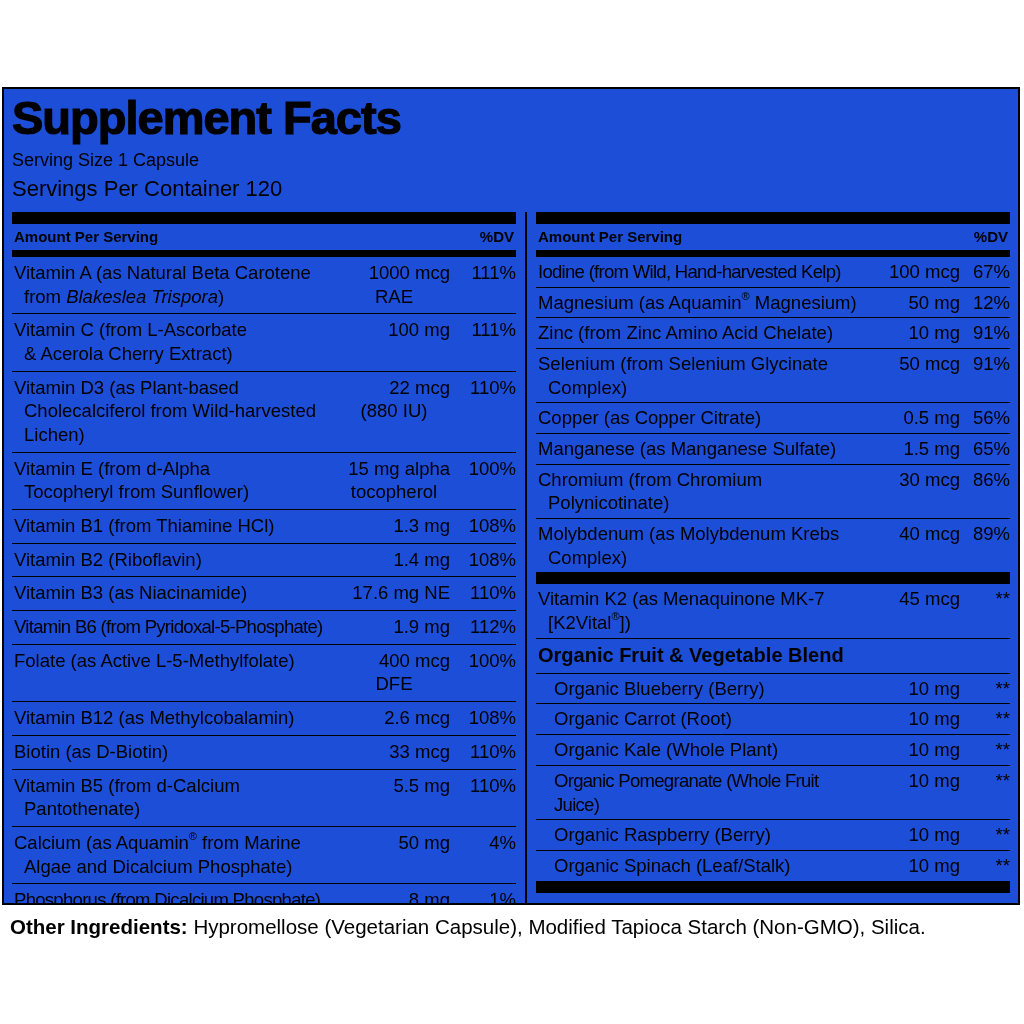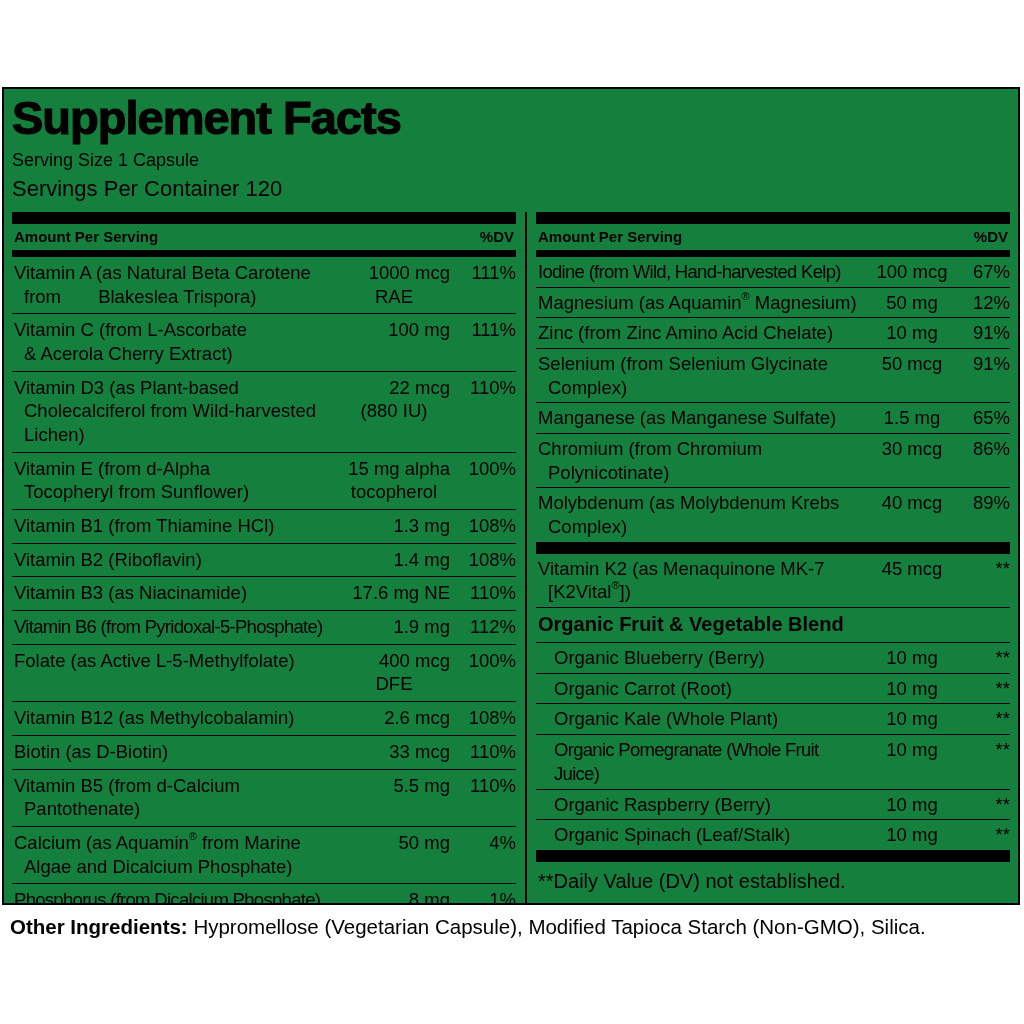--- a/index.html
+++ b/index.html
@@ -2,21 +2,21 @@
 <html><head>
 <meta charset="utf-8">
 <style>
   html,body{margin:0;padding:0;}
   body{
     width:1024px;height:1024px;background:#ffffff;position:relative;
     font-family:"Liberation Sans", sans-serif;color:#000;overflow:hidden;
   }
   .label-box{
     position:absolute;left:2px;top:87px;width:1018px;height:818px;
-    border:2px solid #000;box-sizing:border-box;background:#15803d;
+    border:2px solid #000;box-sizing:border-box;background:#1d4ed8;
     padding:2px 8px 0 8px;display:flex;flex-direction:column;overflow:hidden;
   }
   .title{
     font-size:47px;font-weight:bold;letter-spacing:-1px;line-height:1.05;
     -webkit-text-stroke:1.2px #000;margin-top:2px;
   }
   .serving{font-size:18px;line-height:1.3;margin-top:7px;}
   .serving2{font-size:22px;line-height:1.3;margin-top:2px;}
   .columns{display:flex;margin-top:9px;flex:1;align-items:stretch;}
   .col{display:flex;flex-direction:column;}
@@ -35,32 +35,32 @@
   }
   .col-left .row{padding:4px 0 5px 0;gap:10px;}
   .col-right .row{padding:3px 0 3px 0;}
   .row.no-bb{border-bottom:none;}
   .row .name{flex:1;padding-left:2px;}
   .row .name .wrap{padding-left:10px;}
   .row .name.tight{letter-spacing:-0.7px;}
   .row.indent .name{padding-left:18px;}
   .amt{text-align:right;}
   .col-left .amt{width:112px;}
-  .col-right .amt{width:96px;text-align:center;}
+  .col-right .amt{width:96px;}
   .amt .l2{text-align:center;}
   .dv{text-align:right;}
   .col-left .dv{width:56px;}
   .col-right .dv{width:50px;}
   .bar-section{height:12px;background:#000;}
   .blend-heading{
     font-weight:bold;font-size:20px;border-bottom:1px solid #000;
     padding:4px 2px 5px 2px;line-height:1.25;
   }
   .footnote{font-size:20px;padding:7px 2px 0 2px;line-height:1.25;}
-  .it{margin-left:32px;}
+  .it{font-style:italic;}
   .sup{font-size:11px;vertical-align:top;line-height:1;}
   .other-ingredients{
     position:absolute;left:10px;top:914px;font-size:20.5px;line-height:1.3;
   }
   .other-ingredients .oi-label{font-weight:bold;}
 </style>
 </head>
 <body>
 
 <div class="label-box">
@@ -259,20 +259,29 @@
               <div>Selenium (from Selenium Glycinate</div>
               <div class="wrap">Complex)</div>
             </div>
             <div class="amt">
               <div>50 mcg</div>
             </div>
             <div class="dv">91%</div>
           </div>
           <div class="row">
             <div class="name">
+              <div>Copper (as Copper Citrate)</div>
+            </div>
+            <div class="amt">
+              <div>0.5 mg</div>
+            </div>
+            <div class="dv">56%</div>
+          </div>
+          <div class="row">
+            <div class="name">
               <div>Manganese (as Manganese Sulfate)</div>
             </div>
             <div class="amt">
               <div>1.5 mg</div>
             </div>
             <div class="dv">65%</div>
           </div>
           <div class="row">
             <div class="name">
               <div>Chromium (from Chromium</div>

